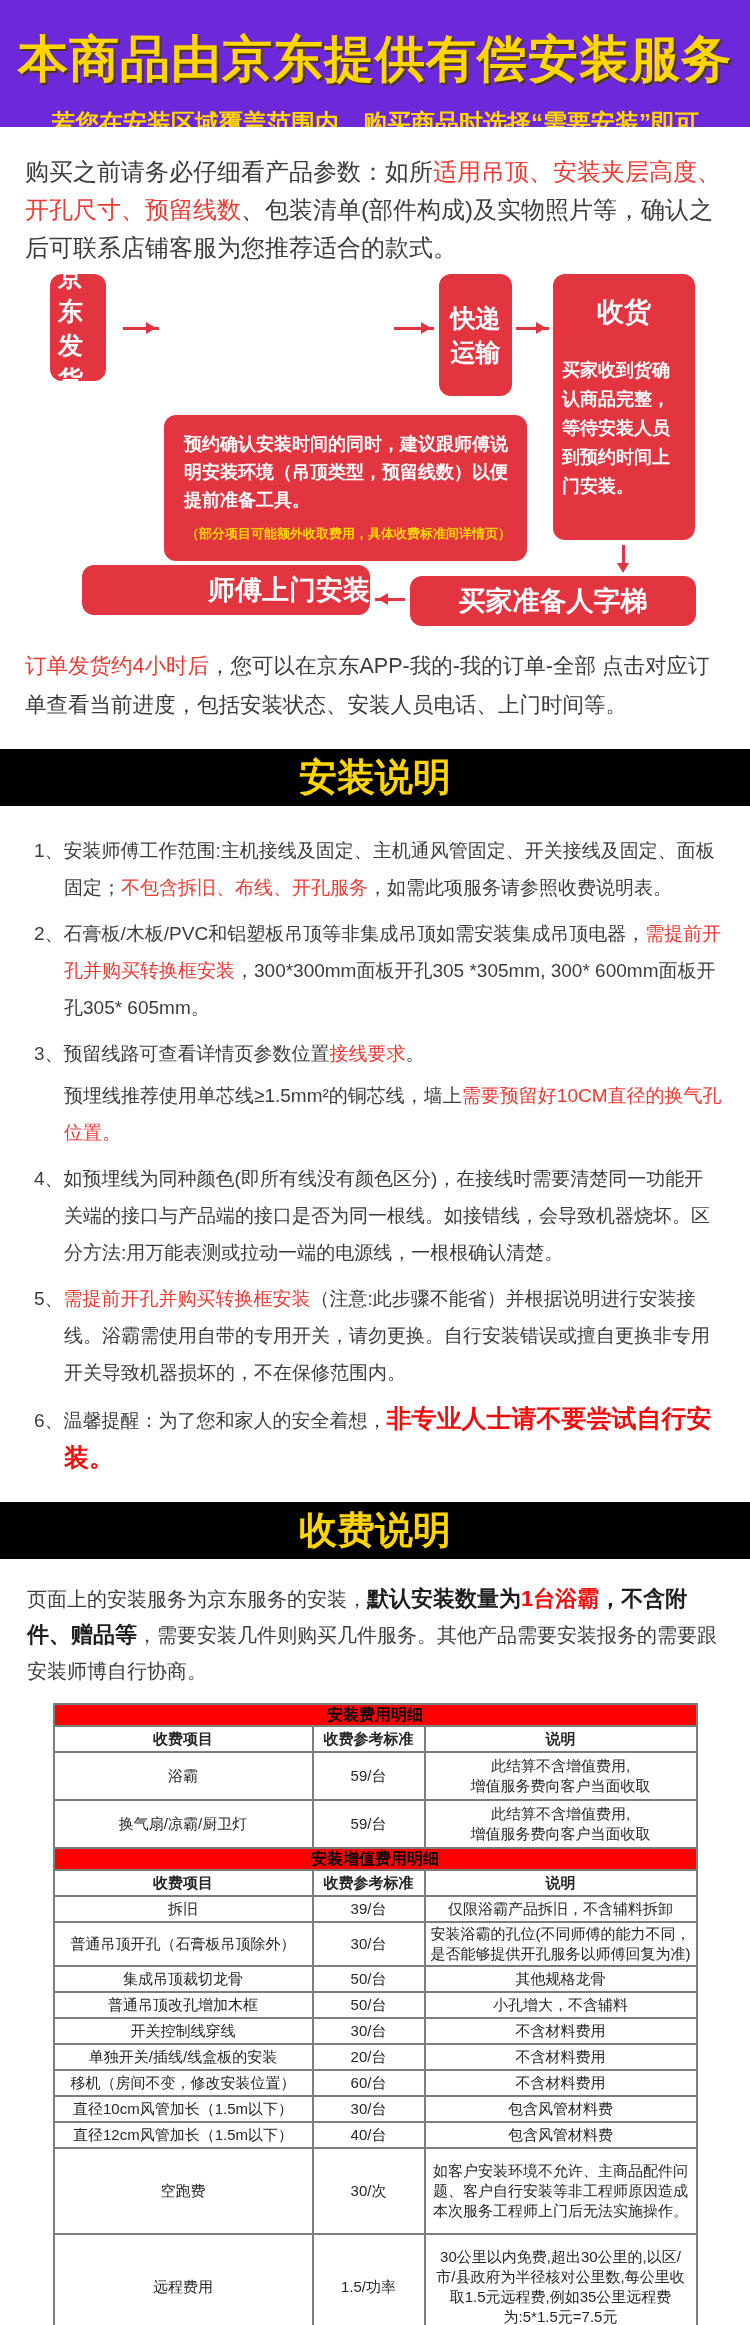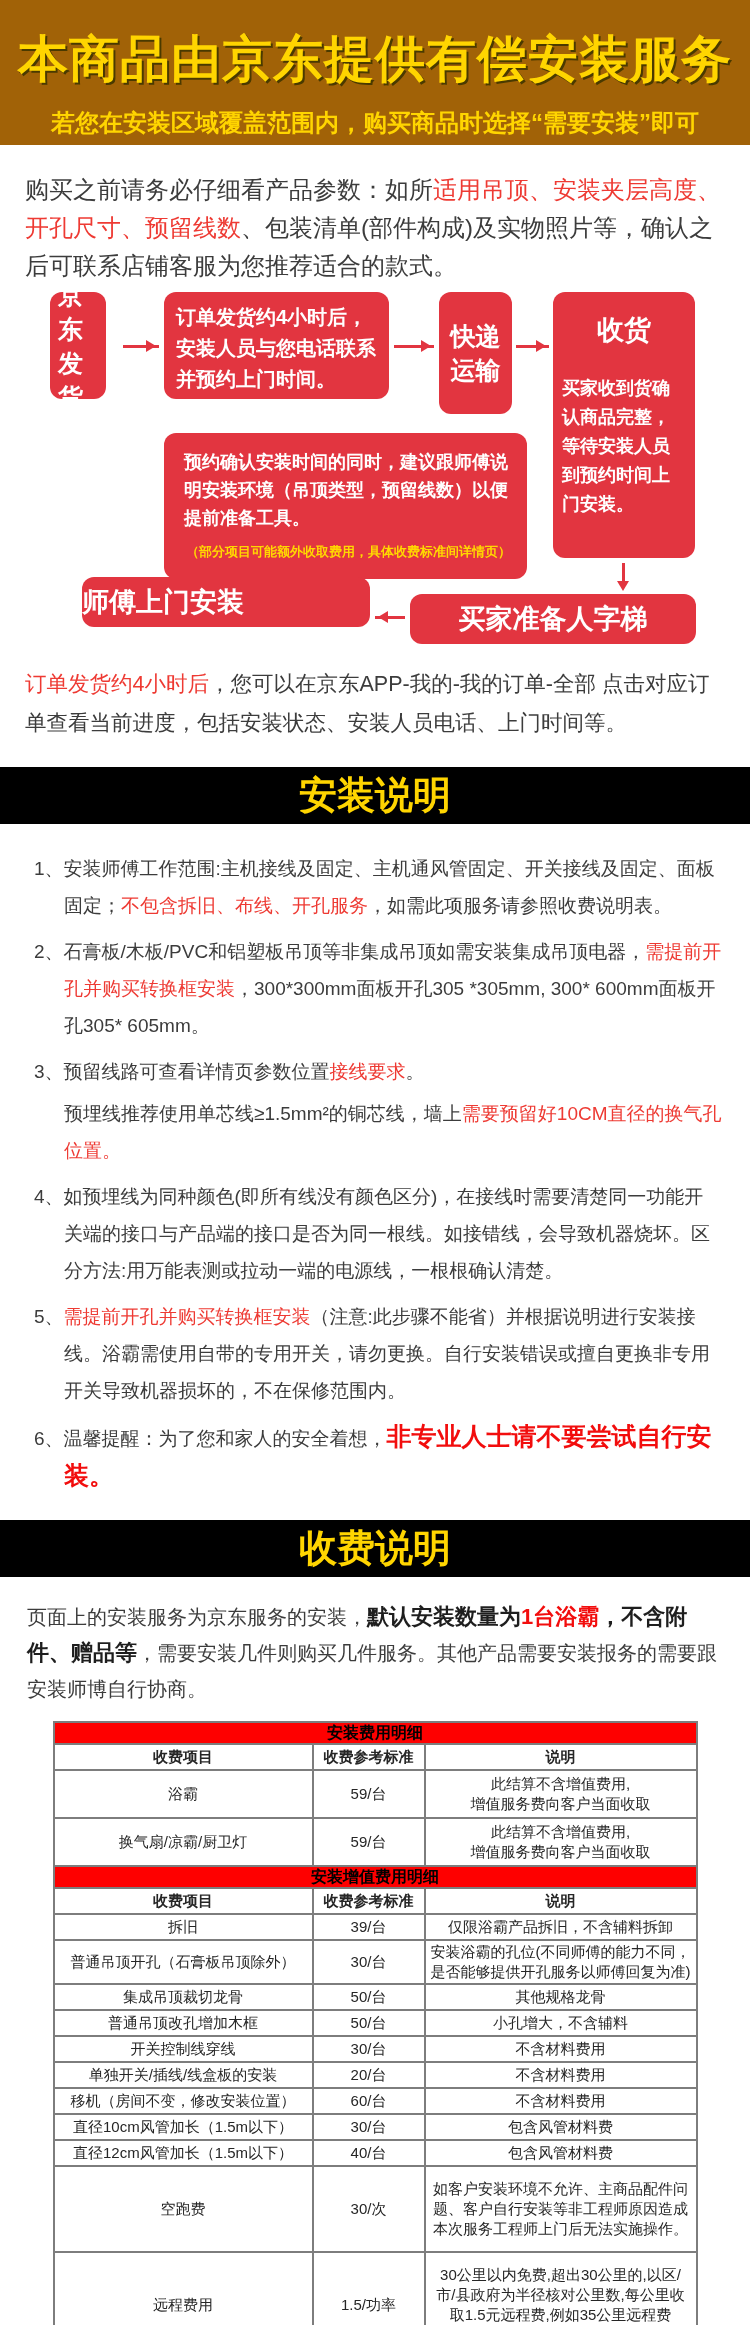--- a/index.html
+++ b/index.html
@@ -8,40 +8,40 @@
     --yellow:#ffd500;
     --text-red:#ee3a33;
     --ink:#3c3c3c;
     --tbl-border:#7d7d7d;
   }
   html,body{margin:0;padding:0;background:#fff;}
   body{width:750px;font-family:"Liberation Sans",sans-serif;color:var(--ink);}
   .page{width:750px;overflow:hidden;background:#fff;}
 
   
-  .hero{background:#a16207;height:145px;text-align:center;overflow:hidden;}
+  .hero{background:#6d28d9;height:127px;text-align:center;overflow:hidden;}
   .hero-title{color:var(--yellow);font-size:50px;font-weight:bold;margin-top:26px;letter-spacing:1px;text-shadow:2px 2px 0 #4a3a00;}
   .hero-sub{color:var(--yellow);font-size:24px;font-weight:bold;margin-top:14px;}
 
   
   .intro{margin:26px 25px 0 25px;font-size:24px;line-height:38px;color:var(--ink);}
   .rd{color:var(--text-red);}
 
   
   .flow{position:relative;height:372px;margin-top:0;}
   .fbox{position:absolute;background:var(--jd-red);color:#fff;border-radius:12px;font-weight:bold;box-sizing:border-box;}
   .fb1{left:50px;top:7px;width:56px;height:107px;font-size:25px;line-height:34px;display:flex;align-items:center;justify-content:center;text-align:left;padding:0 8px;}
   .fb2{left:164px;top:7px;width:225px;height:107px;font-size:20px;line-height:31px;padding:10px 12px;}
   .fb3{left:439px;top:7px;width:73px;height:122px;font-size:25px;line-height:34px;display:flex;align-items:center;justify-content:center;text-align:center;padding:0 9px;}
   .fb4{left:553px;top:7px;width:142px;height:266px;}
   .fb4 .t{font-size:27px;text-align:center;margin-top:20px;}
   .fb4 .b{font-size:18px;line-height:29px;margin:26px 9px 0 9px;}
   .fnote{left:164px;top:148px;width:363px;height:146px;font-size:18px;line-height:28px;padding:15px 14px 4px 20px;}
   .fnote .hl{display:block;color:#ffd800;font-size:13px;margin-top:6px;text-align:center;}
-  .fb5{left:82px;top:292px;width:288px;height:50px;font-size:27px;line-height:50px;text-align:left;}
+  .fb5{left:82px;top:298px;width:288px;height:50px;font-size:27px;line-height:50px;text-align:right;}
   .fb6{left:410px;top:309px;width:286px;height:50px;font-size:27px;line-height:50px;text-align:center;}
   .ar,.al{position:absolute;height:0;border-top:3px solid var(--jd-red);}
   .ar::after{content:"";position:absolute;right:-3px;top:-8px;border:6.5px solid transparent;border-left:10px solid var(--jd-red);}
   .al::before{content:"";position:absolute;left:-3px;top:-8px;border:6.5px solid transparent;border-right:10px solid var(--jd-red);}
   .a1{left:123px;top:60px;width:36px;}
   .a2{left:394px;top:60px;width:40px;}
   .a3{left:516px;top:60px;width:33px;}
   .alx{left:375px;top:331px;width:30px;}
   .ad{position:absolute;left:622px;top:278px;width:0;height:24px;border-left:3px solid var(--jd-red);}
   .ad::after{content:"";position:absolute;bottom:-10px;left:-8px;border:6.5px solid transparent;border-top:10px solid var(--jd-red);}
@@ -83,21 +83,20 @@
     <div class="hero-sub">若您在安装区域覆盖范围内，购买商品时选择“需要安装”即可</div>
   </div>
 
   <div class="intro">
     <span>购买之前请务必仔细看产品参数：如所</span><span class="rd">适用吊顶、安装夹层高度、开孔尺寸、预留线数</span><span>、包装清单(部件构成)及实物照片等，确认之后可联系店铺客服为您推荐适合的款式。</span>
   </div>
 
   <div class="flow">
     <div class="fbox fb1">京东发货</div>
     <div class="ar a1"></div>
-    <div class="fbox fb2">订单发货约4小时后，安装人员与您电话联系并预约上门时间。</div>
     <div class="ar a2"></div>
     <div class="fbox fb3">快递运输</div>
     <div class="ar a3"></div>
     <div class="fbox fb4">
       <div class="t">收货</div>
       <div class="b">买家收到货确认商品完整，等待安装人员到预约时间上门安装。</div>
     </div>
     <div class="fbox fnote">
       <span>预约确认安装时间的同时，建议跟师傅说明安装环境（吊顶类型，预留线数）以便提前准备工具。</span>
       <span class="hl">（部分项目可能额外收取费用，具体收费标准间详情页）</span>

